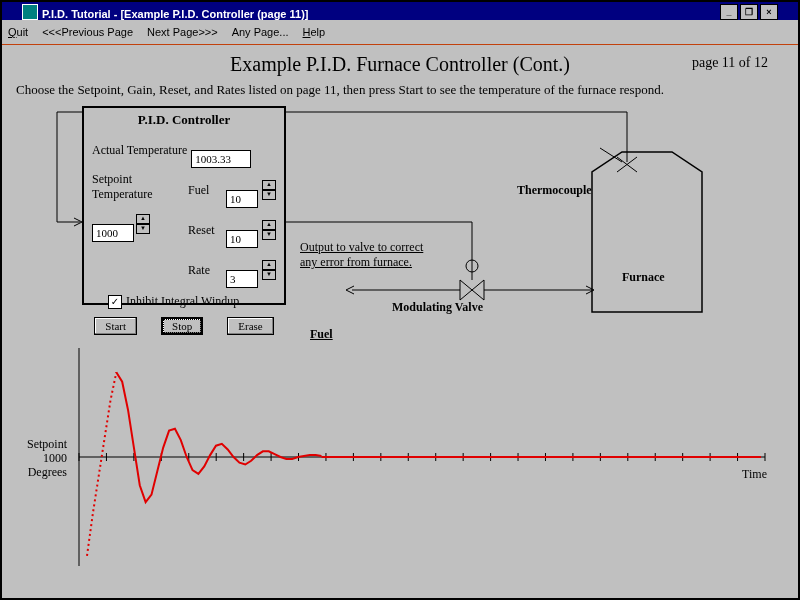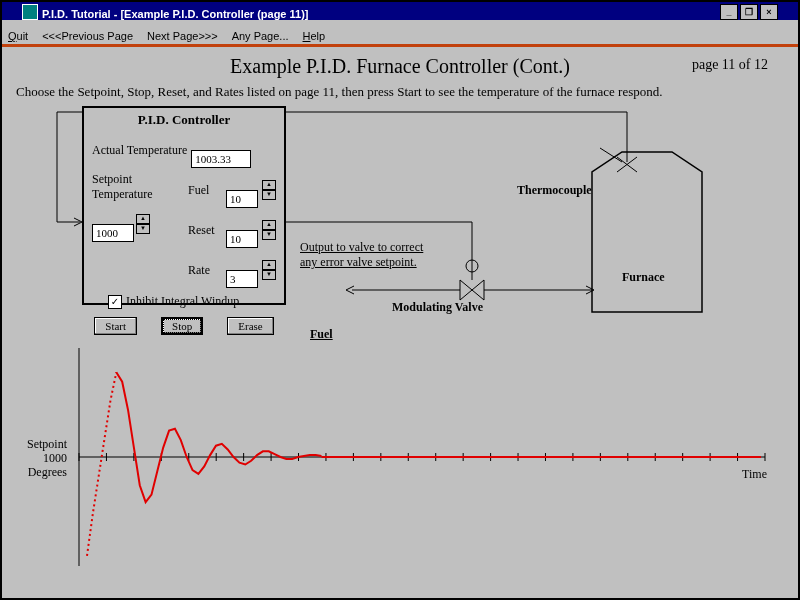--- a/index.html
+++ b/index.html
@@ -1,21 +1,21 @@
 <!DOCTYPE html>
 <html><head>
 <meta charset="utf-8">
 <style>
   html,body{margin:0;padding:0;font-family:"MS Sans Serif",Tahoma,Arial,sans-serif;font-size:11px;background:#c0c0c0;color:#000;}
   .window{width:800px;height:600px;box-sizing:border-box;position:relative;border:2px solid #000;background:#c0c0c0;}
   .titlebar{background:#000080;color:#fff;height:18px;display:flex;align-items:flex-end;padding:0 20px;font-weight:bold;}
   .titlebar .icon{width:14px;height:14px;background:#008080;border:1px solid #fff;margin-right:4px;}
   .titlebar .spacer{flex:1;}
   .winbtn{width:16px;height:14px;background:#c0c0c0;border:1px solid #000;margin-left:2px;display:flex;align-items:center;justify-content:center;font-size:9px;font-weight:bold;color:#000;}
-  .menubar{background:#c0c0c0;height:20px;display:flex;align-items:flex-end;gap:14px;padding:2px 6px;border-bottom:3px solid #c2410c;}
+  .menubar{background:#c0c0c0;height:20px;display:flex;align-items:center;gap:14px;padding:2px 6px;border-bottom:1px solid #c2410c;}
   .menubar span{cursor:default;}
   .menubar .u{text-decoration:underline;}
   .content{position:relative;padding:6px 10px 8px 10px;}
   h1{font-family:"Times New Roman",serif;font-size:20px;font-weight:normal;text-align:center;margin:2px 0 6px 0;}
   .pagenum{position:absolute;right:30px;top:10px;font-family:"Times New Roman",serif;font-size:14px;}
   .instr{font-family:"Times New Roman",serif;font-size:13px;margin:0 4px 10px 4px;}
   
   .pidpanel{position:absolute;left:80px;top:104px;width:200px;height:195px;border:2px solid #000;background:#c0c0c0;}
   .pidpanel .title{font-family:"Times New Roman",serif;font-weight:bold;font-size:13px;text-align:center;margin-top:4px;}
   .row{display:flex;align-items:center;gap:4px;margin:4px 8px;font-family:"Times New Roman",serif;font-size:12px;}
@@ -52,21 +52,21 @@
     <span><span class="u">Q</span><span></span>uit</span>
     <span>&lt;&lt;&lt;Previous Page</span>
     <span>Next Page&gt;&gt;&gt;</span>
     <span>Any Page...</span>
     <span><span class="u">H</span>elp</span>
   </div>
 
   <div class="content">
     <h1>Example P.I.D. Furnace Controller (Cont.)</h1>
     <div class="pagenum">page 11 of 12</div>
-    <div class="instr">Choose the Setpoint, Stop, Reset, and Rates listed on page 11, then press Start to see the temperature of the furnace respond.</div>
+    <div class="instr">Choose the Setpoint, Gain, Reset, and Rates listed on page 11, then press Start to see the temperature of the furnace respond.</div>
   </div>
 
   <svg width="796" height="330" style="position:absolute;left:0;top:40px;">
 
     <polyline points="625,120 625,70 55,70 55,180 78,180" fill="none" stroke="#000" stroke-width="1"></polyline>
 
     <polyline points="72,176 80,180 72,184" fill="none" stroke="#000"></polyline>
 
     <polyline points="280,180 470,180 470,230" fill="none" stroke="#000"></polyline>
 
@@ -139,21 +139,21 @@
       <span>Inhibit Integral Windup</span>
     </div>
     <div class="btnrow">
       <div class="btn">Start</div>
       <div class="btn focused">Stop</div>
       <div class="btn">Erase</div>
     </div>
   </div>
 
   <div class="lbl" style="left:298px;top:195px;font-weight:normal;text-decoration:underline;">
-    <span>Output to valve to correct</span><br><span>any error valve setpoint.</span>
+    <span>Output to valve to correct</span><br><span>any error from furnace.</span>
   </div>
   <div class="lbl" style="left:308px;top:282px;text-decoration:underline;">Fuel</div>
   <div class="lbl" style="left:390px;top:255px;">Modulating Valve</div>
   <div class="lbl" style="left:515px;top:138px;">Thermocouple</div>
   <div class="lbl" style="left:620px;top:225px;">Furnace</div>
 
   <div class="graphwrap">
     <div class="ylabel">
       <span>Setpoint</span><br><span>1000</span><br><span>Degrees</span>
     </div>

